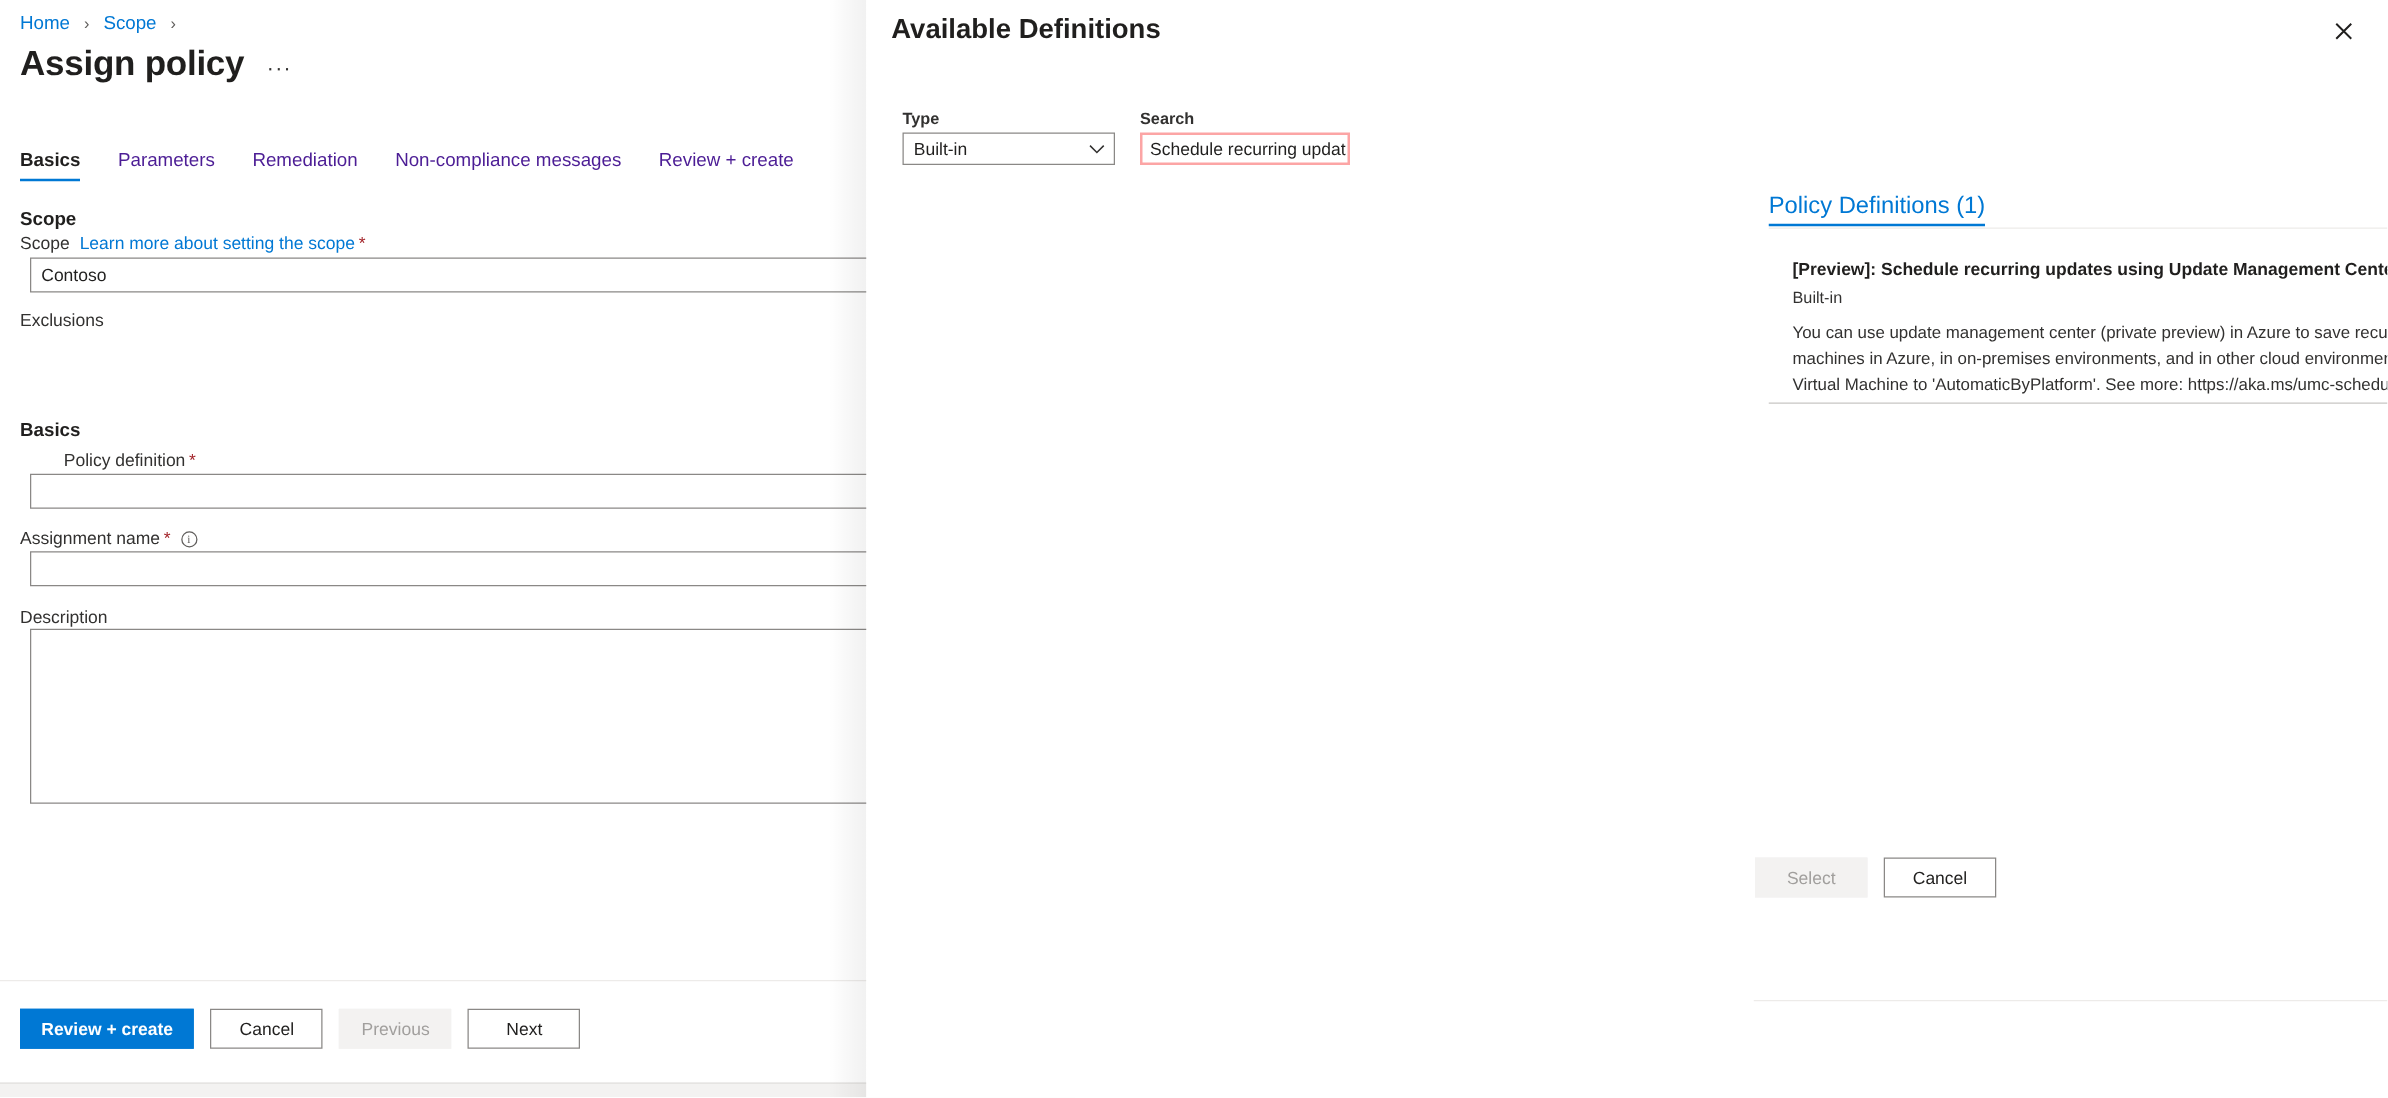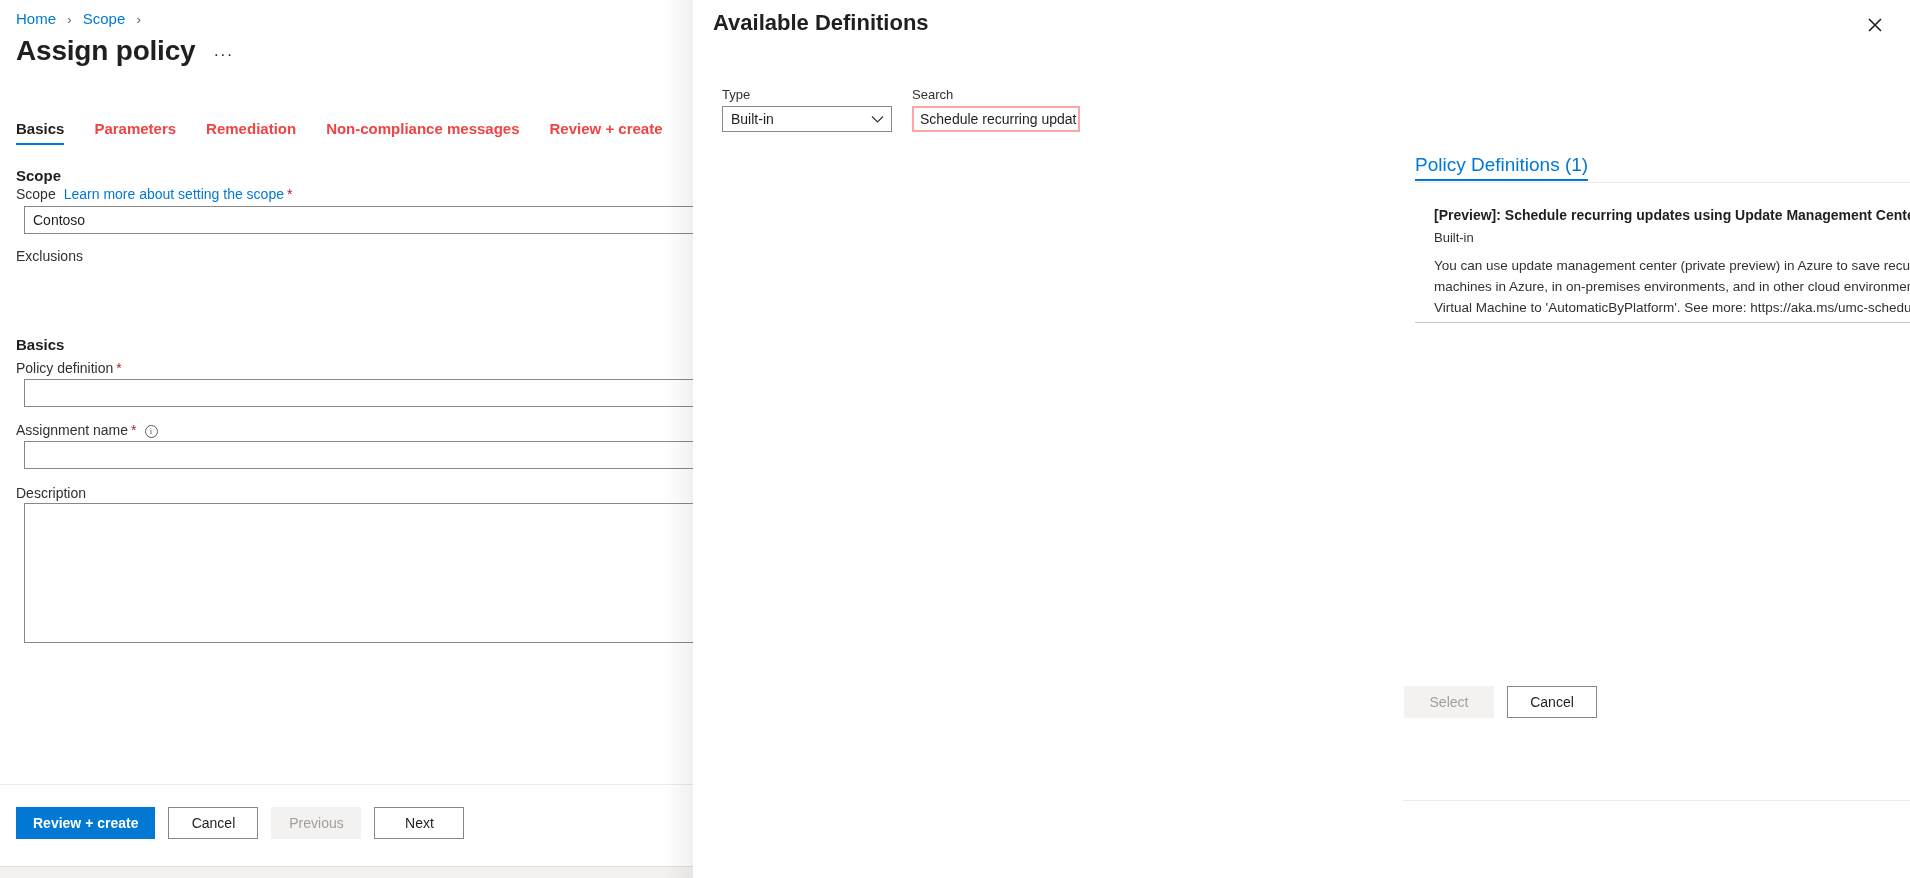--- a/index.html
+++ b/index.html
@@ -74,27 +74,26 @@
   .tabstrip {
     position: absolute;
     left: 16px; top: 120px;
     display: flex;
     align-items: flex-start;
     height: 32px;
   }
   .tab {
     font-size: 15px;
     line-height: 18px;
-    color: #ef4444;
+    color: #4c1d95;
     padding: 0 0 7px 0;
     margin-right: 30px;
     cursor: pointer;
     position: relative;
     white-space: nowrap;
-    font-weight: bold;
   }
   .tab.active {
     font-weight: 700;
     color: #201f1e;
   }
   .tab.active::after {
     content: "";
     position: absolute;
     left: 0; right: 0; bottom: 0;
     height: 2px;
@@ -250,20 +249,21 @@
 
   .filters {
     position: absolute;
     left: 29px; top: 86px;
   }
   .filter-label {
     font-size: 13px;
     color: #323130;
     line-height: 17px;
     margin-bottom: 3px;
+    font-weight: bold;
   }
   .filter-col { position: absolute; top: 0; }
   .combo {
     width: 170px;
     height: 26px;
     border: 1px solid #8a8886;
     background: #ffffff;
     font-size: 14px;
     color: #201f1e;
     line-height: 24px;
@@ -403,21 +403,21 @@
 
     <div class="field-label" style="top:185px;">
       <span>Scope</span><span class="inline-link">Learn more about setting the scope</span><span class="req">*</span>
     </div>
     <div class="txtbox" style="top:206px;">Contoso</div>
 
     <div class="field-label" style="top:247px;">Exclusions</div>
 
     <div class="section-head" style="top:335px;">Basics</div>
 
-    <div class="field-label" style="top:359px;">
+    <div class="field-label" style="top:359px;margin-left:35px;">
       <span>Policy definition</span><span class="req">*</span>
     </div>
     <div class="txtbox" style="top:379px;"></div>
 
     <div class="field-label" style="top:421px;">
       <span>Assignment name</span><span class="req">*</span><span class="info-icon">i</span>
     </div>
     <div class="txtbox" style="top:441px;"></div>
 
     <div class="field-label" style="top:484px;">Description</div>

